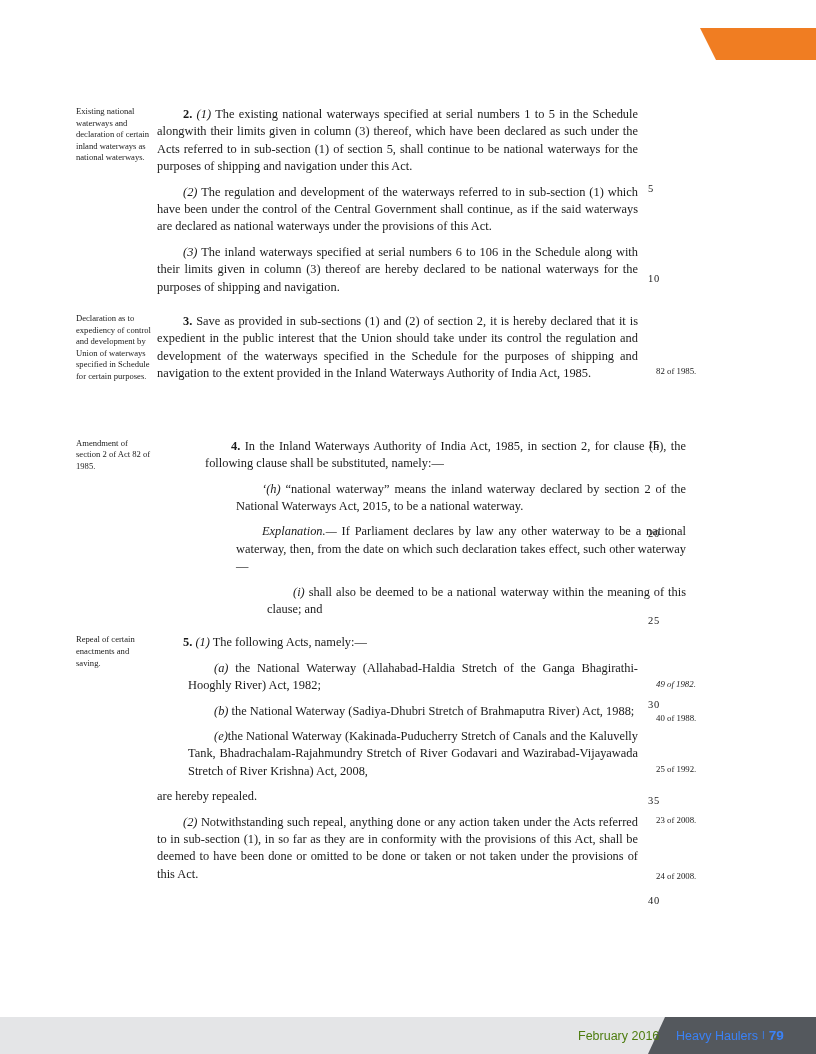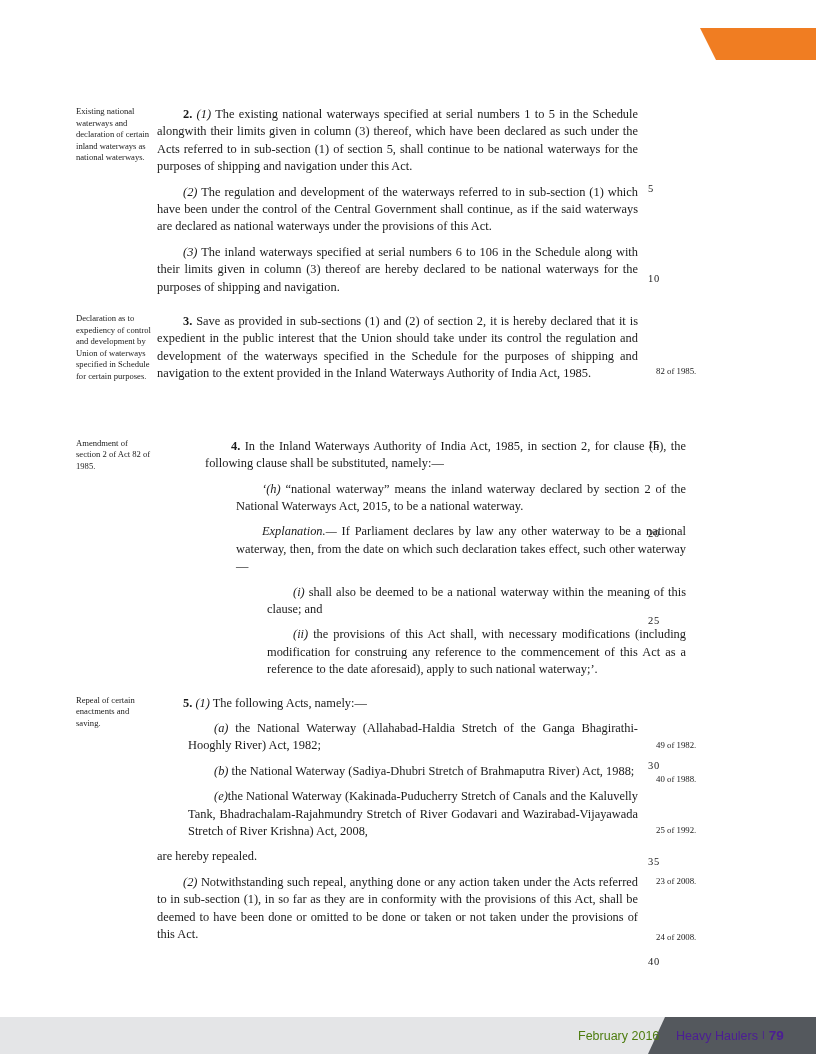--- a/index.html
+++ b/index.html
@@ -142,21 +142,21 @@
   #footer .brand {
     position: absolute;
     left: 676px;
     top: 0;
     height: 37px;
     display: flex;
     align-items: center;
     gap: 4px;
     font-family: "Liberation Sans", sans-serif;
     font-size: 12.5px;
-    color: #4c1d95;
+    color: #3b82f6;
   }
   #footer .brand .sep { font-size: 10px; opacity: .85; }
   #footer .brand .pageno { font-weight: bold; font-size: 13.5px; }
 </style>
 </head>
 <body>
 
 <div id="header-banner">
   <svg width="816" height="32" viewBox="0 0 816 32">
     <polygon points="700,0 816,0 816,32 716,32" fill="#F07D22"></polygon>
@@ -185,38 +185,37 @@
     <div class="margin-cite" style="top:52px;">82 of 1985.</div>
   </div>
 
   <div class="block" style="margin-top:55px;padding-left:48px;">
     <div class="side-note" style="top:0;">Amendment of section 2 of Act 82 of 1985.</div>
     <div class="main-col">
       <p class="para indent1"><span class="bd">4.</span> <span>In the Inland Waterways Authority of India Act, 1985, in section 2, for clause (h), the following clause shall be substituted, namely:—</span></p>
       <p class="para indent2"><span class="it">‘(h)</span> <span>“national waterway” means the inland waterway declared by section 2 of the National Waterways Act, 2015, to be a national waterway.</span></p>
       <p class="para indent2"><span class="it">Explanation.—</span> <span>If Parliament declares by law any other waterway to be a national waterway, then, from the date on which such declaration takes effect, such other waterway—</span></p>
       <p class="para indent3"><span class="it">(i)</span> <span>shall also be deemed to be a national waterway within the meaning of this clause; and</span></p>
-      <p class="para indent3"><span class="it">(ii)</span> <span>the provisions of this Act shall, with necessary modifications (including modification for construing any reference to the commencement of this Act as a reference to the date aforesaid), apply to such national waterway;’.</span></p>
     </div>
     <div class="margin-num" style="top:0;">15</div>
     <div class="margin-num" style="top:89px;">20</div>
     <div class="margin-num" style="top:176px;">25</div>
   </div>
 
   <div class="block" style="margin-top:16px;">
     <div class="side-note" style="top:0;">Repeal of certain enactments and saving.</div>
     <div class="main-col">
       <p class="para indent1"><span class="bd">5.</span> <span class="it">(1)</span> <span>The following Acts, namely:—</span></p>
       <p class="para indent2"><span class="it">(a)</span> <span>the National Waterway (Allahabad-Haldia Stretch of the Ganga Bhagirathi-Hooghly River) Act, 1982;</span></p>
       <p class="para indent2"><span class="it">(b)</span> <span>the National Waterway (Sadiya-Dhubri Stretch of Brahmaputra River) Act, 1988;</span></p>
       <p class="para indent2"><span class="it">(e)</span><span>the National Waterway (Kakinada-Puducherry Stretch of Canals and the Kaluvelly Tank, Bhadrachalam-Rajahmundry Stretch of River Godavari and Wazirabad-Vijayawada Stretch of River Krishna) Act, 2008,</span></p>
       <p class="para noindent">are hereby repealed.</p>
       <p class="para indent1"><span class="it">(2)</span> <span>Notwithstanding such repeal, anything done or any action taken under the Acts referred to in sub-section (1), in so far as they are in conformity with the provisions of this Act, shall be deemed to have been done or omitted to be done or taken or not taken under the provisions of this Act.</span></p>
     </div>
-    <div class="margin-cite" style="top:44px;">49 of 1982.</div>
+    <div class="margin-cite" style="top:44px;font-style:italic;">49 of 1982.</div>
     <div class="margin-num" style="top:64px;">30</div>
     <div class="margin-cite" style="top:78px;">40 of 1988.</div>
     <div class="margin-cite" style="top:129px;">25 of 1992.</div>
     <div class="margin-num" style="top:160px;">35</div>
     <div class="margin-cite" style="top:180px;">23 of 2008.</div>
     <div class="margin-cite" style="top:236px;">24 of 2008.</div>
     <div class="margin-num" style="top:260px;">40</div>
   </div>
 
 </div>

